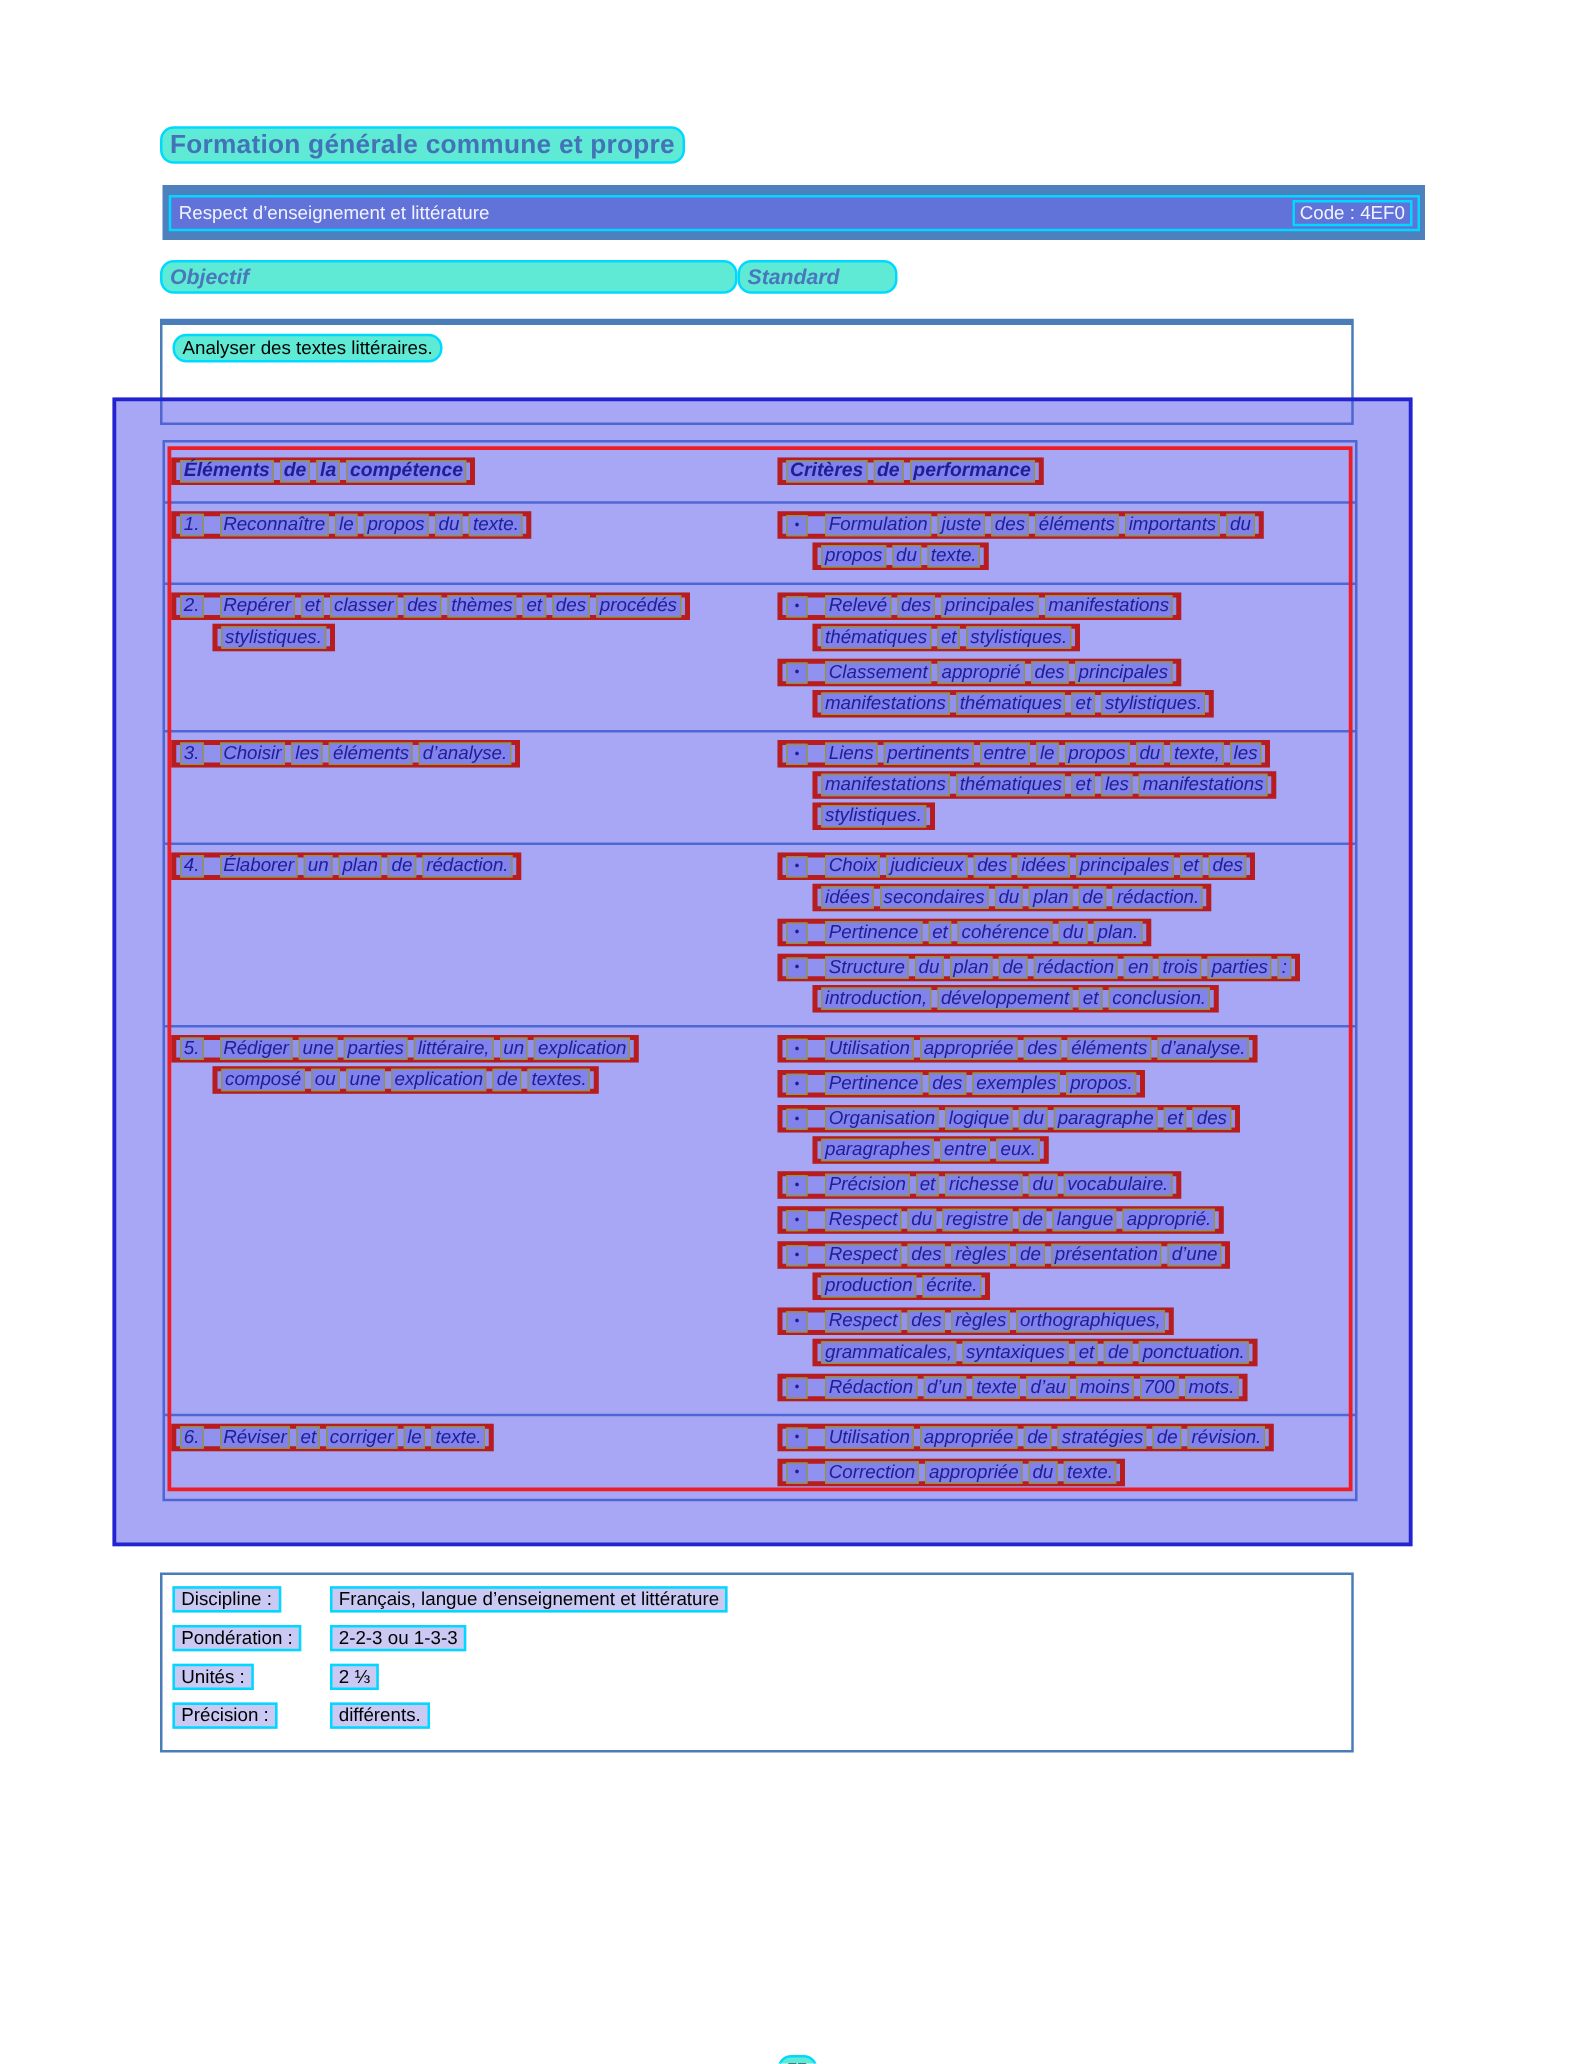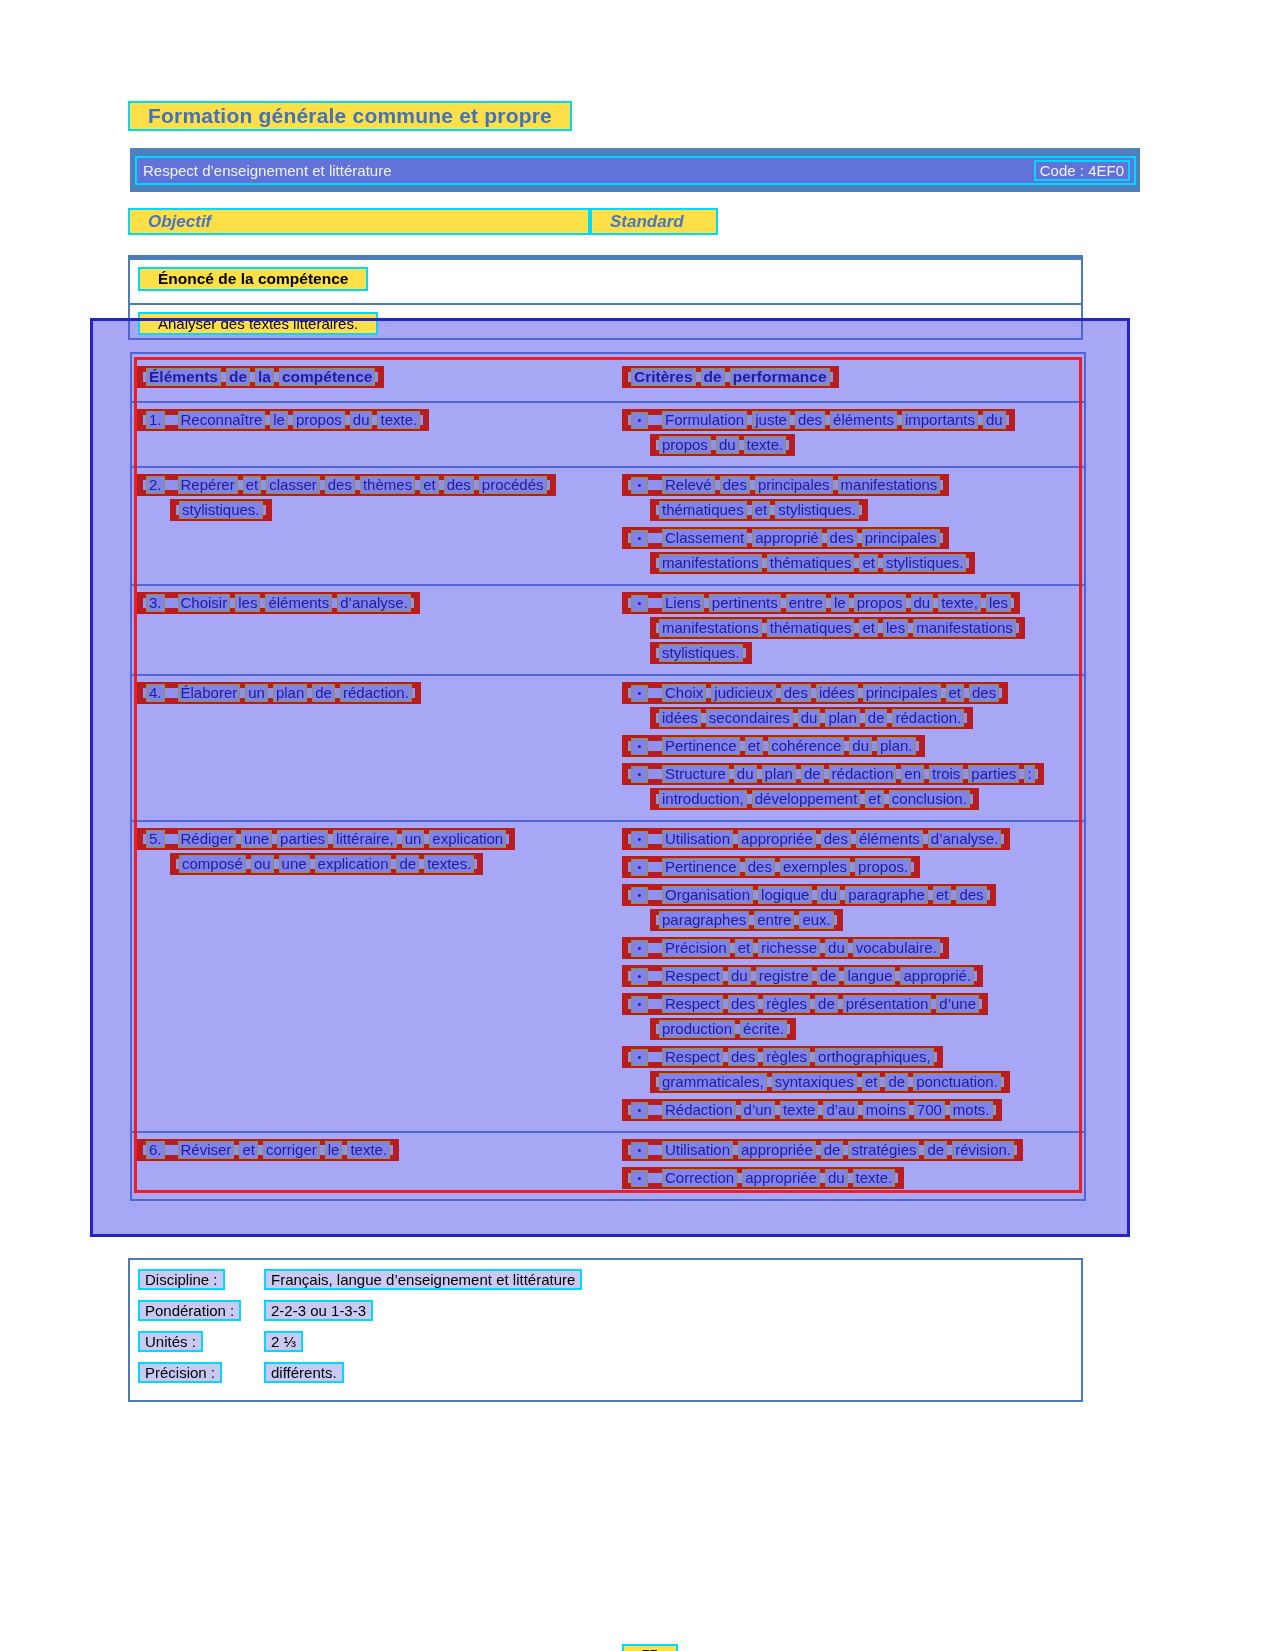--- a/index.html
+++ b/index.html
@@ -2,21 +2,21 @@
 <html><head>
 <meta charset="utf-8">
 <style>
   html,body{margin:0;padding:0;background:#ffffff;}
   .page{position:relative;width:1275px;height:1651px;background:#ffffff;
         font-family:"Liberation Sans", sans-serif;overflow:hidden;}
 
   
   .band{position:relative;z-index:3;display:flex;align-items:center;
         width:fit-content;border:2px solid #00d9ff;box-sizing:border-box;}
-  .lav{background:#fde047;color:#000;padding:1px 18px;font-size:15px;}
+  .lav{background:#5eead4;color:#000;padding:1px 6px;font-size:15px;border-radius:11px;}
 
   
   .title-band{position:absolute;left:128px;top:101px;}
   .title-band span{font-size:21px;font-weight:bold;color:#4472b8;letter-spacing:.2px;}
 
   
   .header-bar{position:absolute;left:130px;top:148px;width:1010px;height:44px;
               background:#4d80bc;display:flex;align-items:center;}
   .bar-band{margin:0 4px 0 5px;flex:1;display:flex;justify-content:space-between;
             align-items:center;background:#6172d8;color:#f2f2ff;
@@ -39,23 +39,23 @@
   .bold span{font-weight:bold;font-size:15.5px;}
 
   
   .ctable{position:absolute;left:130px;top:352px;width:956px;border:2px solid #4a7cb8;
           box-sizing:border-box;}
   .trow{display:grid;grid-template-columns:485px 1fr;padding:6px 6px 4px 5px;
         border-top:2px solid #4f7fbc;}
   .trow.thead{border-top:none;padding-top:12px;padding-bottom:10px;}
   .tcell{min-width:0;}
   .tband{position:relative;z-index:3;display:flex;align-items:center;gap:5px;
-         width:fit-content;background:#9191f0;border:6px solid #b91c1c;
+         width:fit-content;background:#9191f0;border:4px solid #b91c1c;
          padding:1px 3px;margin-bottom:3px;height:22px;box-sizing:border-box;
-         color:#1e1e96;font-size:15px;white-space:nowrap;}
+         color:#1e1e96;font-size:15px;white-space:nowrap;font-style:italic;}
   .tband.hdr{font-weight:bold;font-size:15.5px;}
   .w{border:1px solid #96962c;background:#8282ec;padding:0 2px;line-height:16px;
      white-space:pre;}
   .wnum{margin-right:8px;}
   .wbullet{min-width:11px;text-align:center;font-size:11px;margin-right:9px;
            line-height:15px;}
   .indent-left{margin-left:33px;}
   .indent-bullet{margin-left:28px;}
   .bgroup{margin-bottom:6px;}
 
@@ -100,25 +100,20 @@
   <div class="objstd">
     <div class="band lav obj">
       <span class="it">Objectif</span>
     </div>
     <div class="band lav std">
       <span class="it">Standard</span>
     </div>
   </div>
 
   <div class="panel enonce">
-    <div class="prow head">
-      <div class="band lav bold">
-        <span>Énoncé de la compétence</span>
-      </div>
-    </div>
     <div class="prow">
       <div class="band lav">
         <span>Analyser des textes littéraires.</span>
       </div>
     </div>
   </div>
 
   <div class="ctable">
     <div class="trow thead">
       <div class="tcell" id="th-left">

